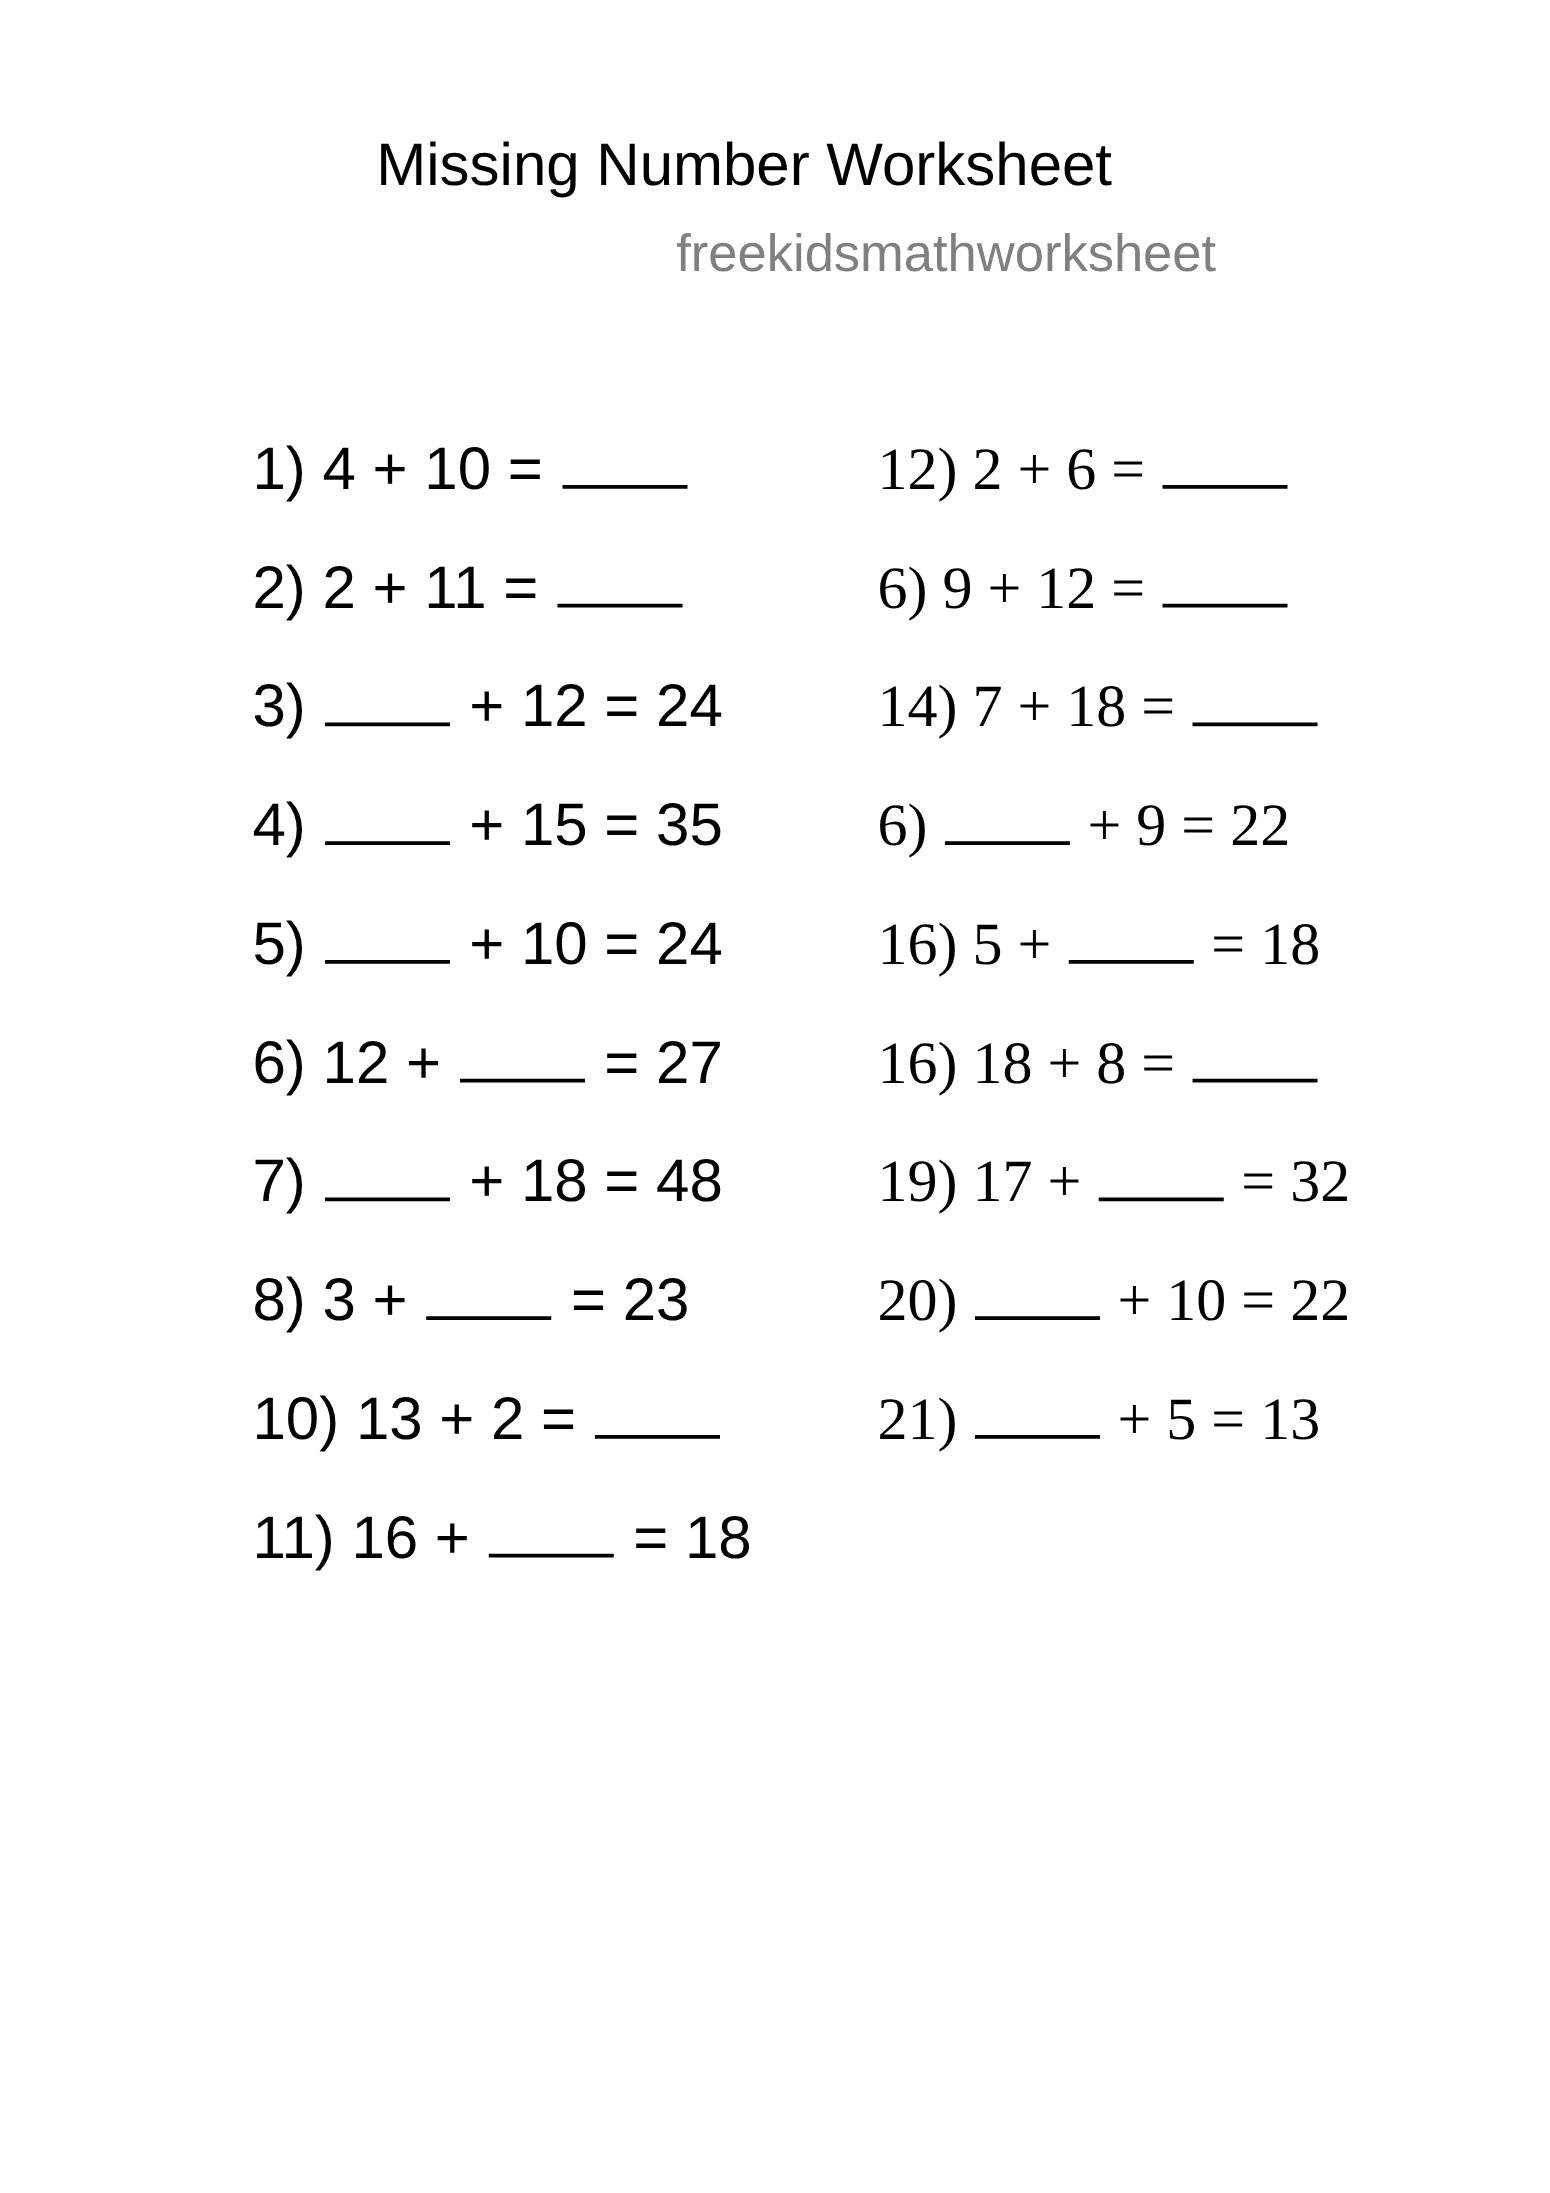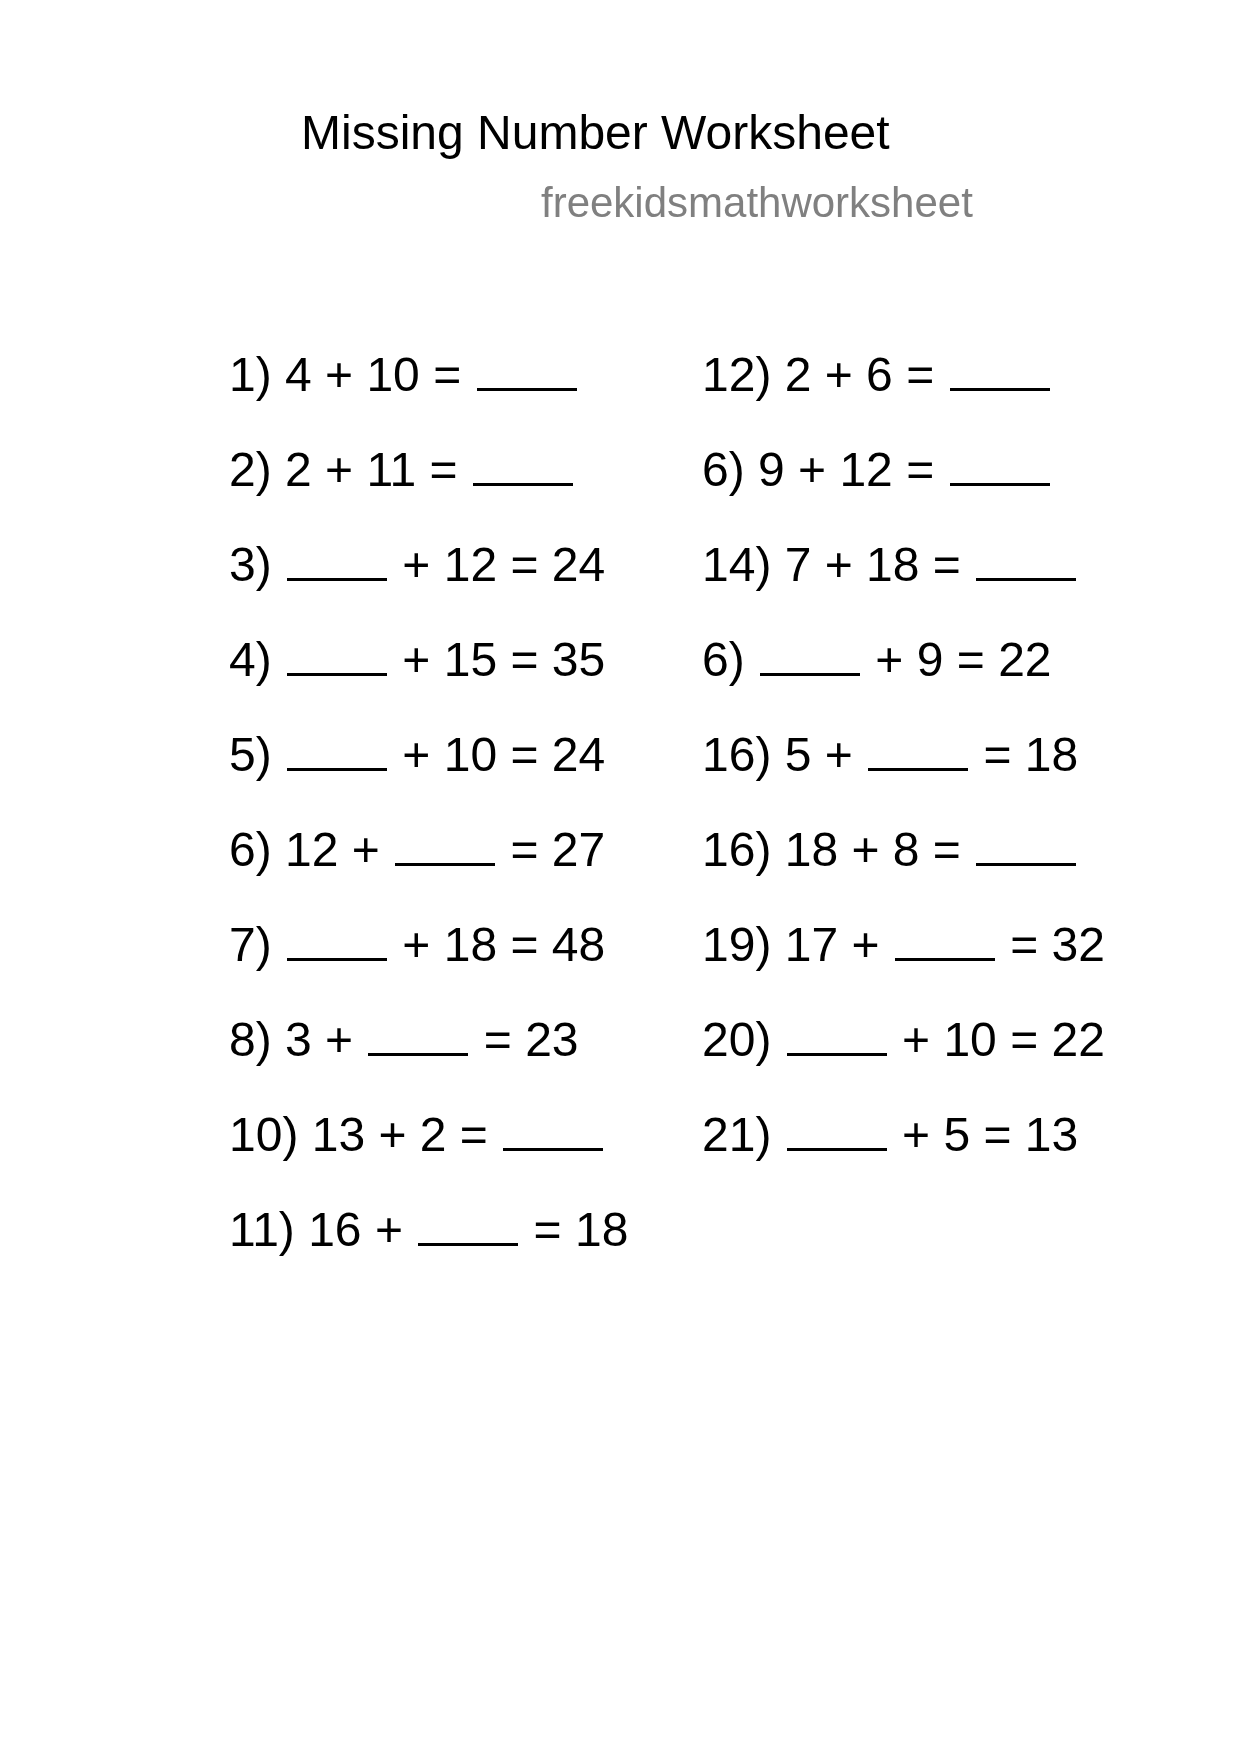--- a/index.html
+++ b/index.html
@@ -31,22 +31,22 @@
       font-size: 42px;
       line-height: 50px;
       white-space: nowrap;
       color: #808080;
       margin-left: 40px;
     }
     .column {
       position: absolute;
       top: 344px;
     }
-    .col-left { left: 202px; margin-left: 27px; }
-    .col-right { left: 702px; }
+    .col-left { left: 202px; }
+    .col-right { left: 702px; font-family: Liberation Serif, serif; }
     .problem {
       height: 95px;
       font-size: 48px;
       line-height: 60px;
       white-space: nowrap;
     }
     .problem span { white-space: pre; }
     .blank {
       display: inline-block;
       width: 100px;

